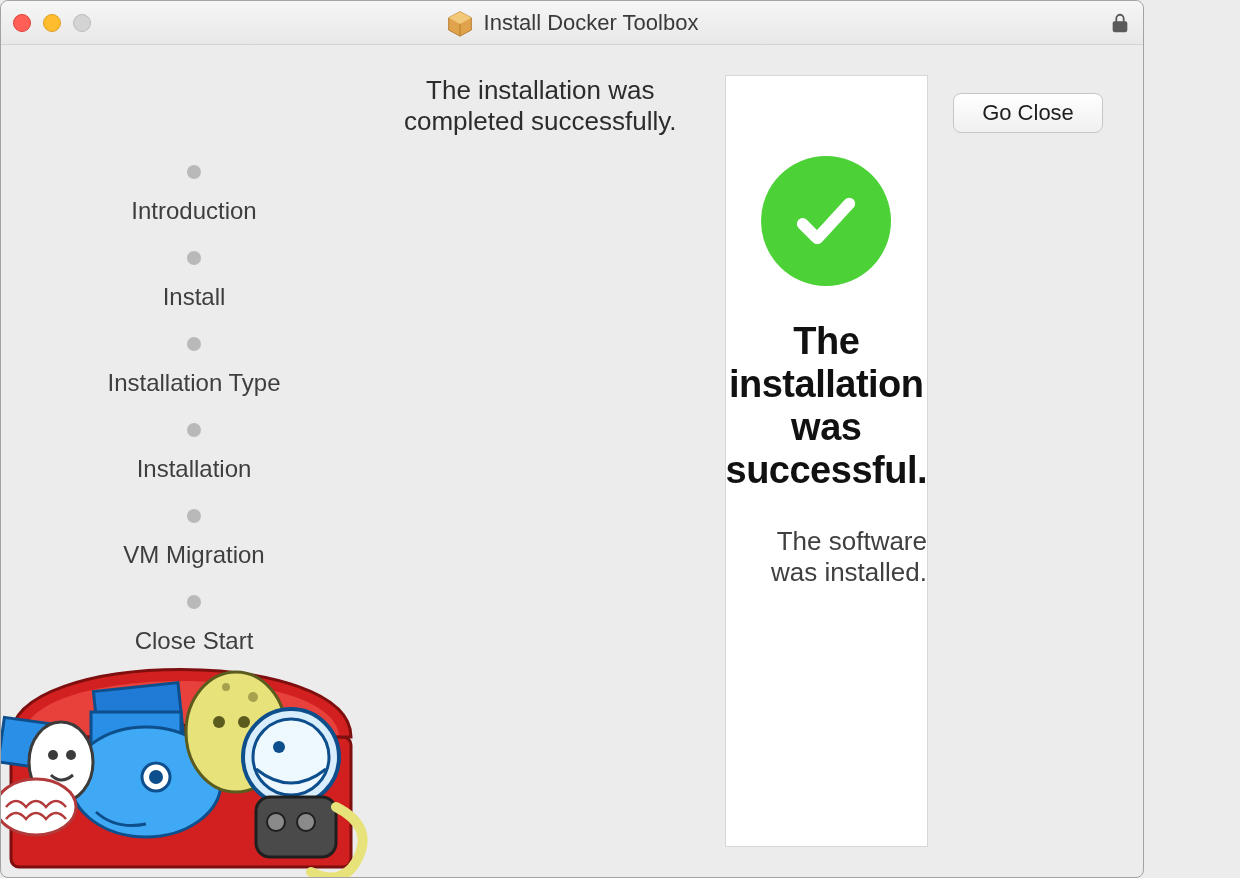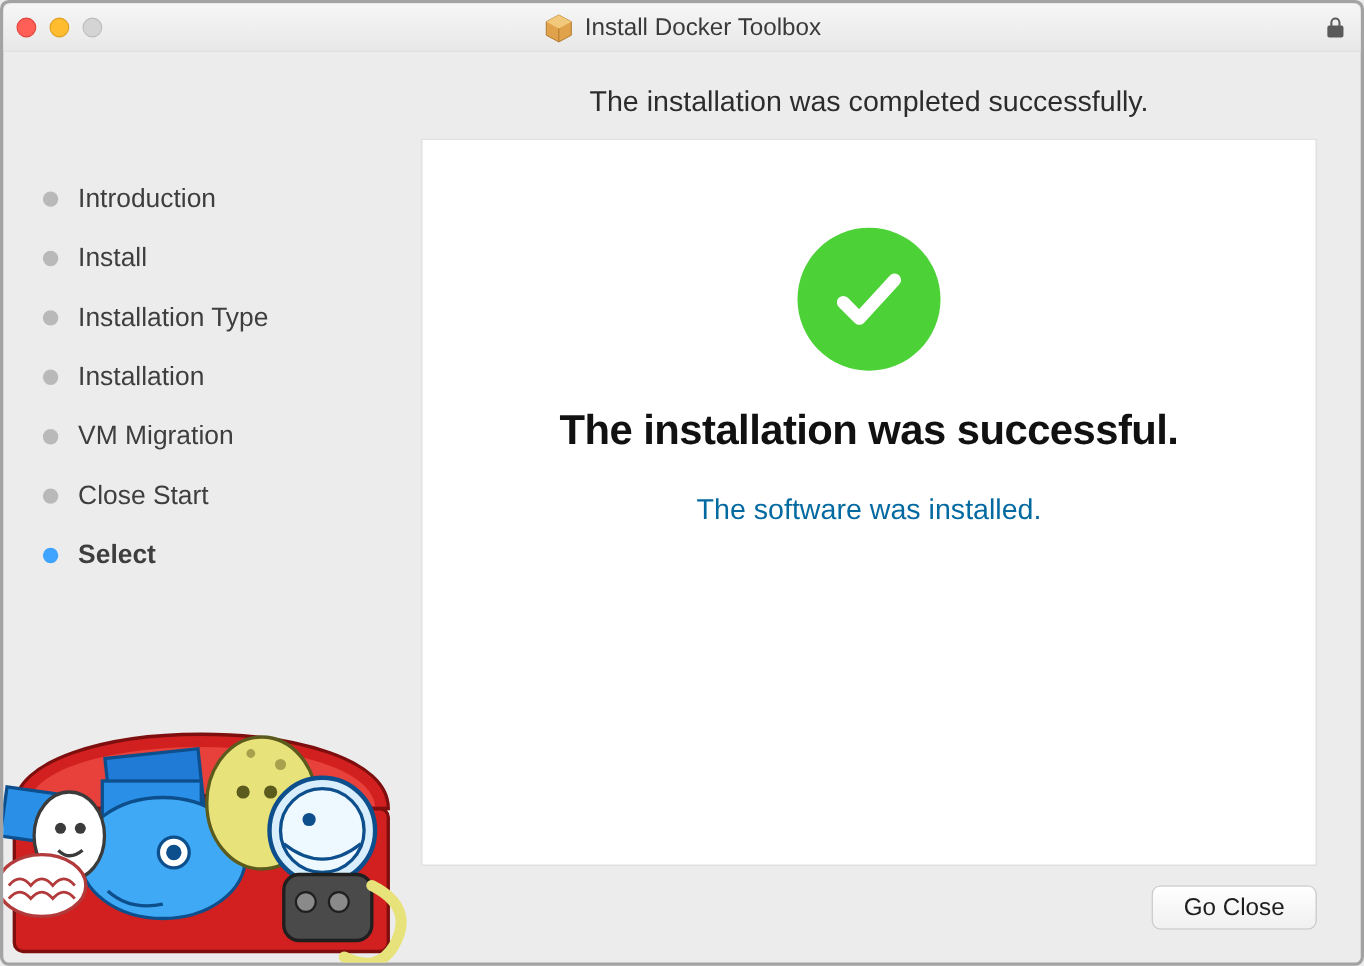--- a/index.html
+++ b/index.html
@@ -4,24 +4,24 @@
 <style>
   * { box-sizing: border-box; margin: 0; padding: 0; }
   html, body { width: 1240px; height: 878px; }
   body {
     font-family: -apple-system, "Helvetica Neue", Helvetica, Arial, sans-serif;
     background: #ececec;
     color: #000;
     overflow: hidden;
   }
   .window {
-    width: 1240px; height: 878px;
+    width: 1144px; height: 878px;
     background: #ececec;
     position: relative;
-    border: 3px solid #a3a3a3;
+    border: 1px solid #a3a3a3;
     border-radius: 8px;
   }
   .titlebar {
     height: 44px;
     display: flex;
     align-items: center;
     justify-content: center;
     position: relative;
     border-bottom: 1px solid #d5d5d5;
     background: linear-gradient(#f6f6f6, #e8e8e8);
@@ -53,41 +53,42 @@
     padding: 0;
   }
   .sidebar {
     width: 370px;
     padding: 120px 20px 0 36px;
     position: relative;
   }
   .steps { list-style: none; display: flex; flex-direction: column; gap: 26px; }
   .step {
     display: flex; align-items: center; gap: 18px;
-    font-size: 24px; color: #3e3e3e;
+    font-size: 24px; color: #3e3e3e; flex-direction: column;
   }
   .step .bullet {
     width: 14px; height: 14px; border-radius: 50%;
     background: #b9b9b9; flex-shrink: 0;
   }
   .step.active .bullet { background: #3fa4ff; }
   .step.active .label { font-weight: 700; }
 
   .toolbox-art {
     position: absolute;
     left: 0; bottom: 0;
     width: 390px; height: 320px;
     pointer-events: none;
   }
 
   .main {
     flex: 1;
     padding: 30px 40px 30px 10px;
-    display: flex; flex-direction: column;
-    position: relative;
+    display: flex; flex-direction: row;
+    position: relative;
+    gap: 25px;
   }
   .subtitle {
     font-size: 26px; color: #2c2c2c;
     text-align: center;
     margin-bottom: 18px;
   }
   .panel {
     flex: 1;
     background: #ffffff;
     border: 1px solid #d7d7d7;
@@ -100,21 +101,21 @@
     display: flex; align-items: center; justify-content: center;
     margin-bottom: 34px;
   }
   .check-circle svg { width: 70px; height: 70px; }
   .panel h1 {
     font-size: 38px; font-weight: 700; color: #111;
     margin-bottom: 34px; text-align: center;
     letter-spacing: -0.5px;
   }
   .panel p {
-    font-size: 26px; color: #0369a1; text-align: left;
+    font-size: 26px; color: #404040; text-align: right;
   }
 
   .footer {
     display: flex; justify-content: flex-end; gap: 16px;
     margin-top: 18px;
   }
   .btn {
     min-width: 150px;
     height: 40px;
     padding: 0 22px;

